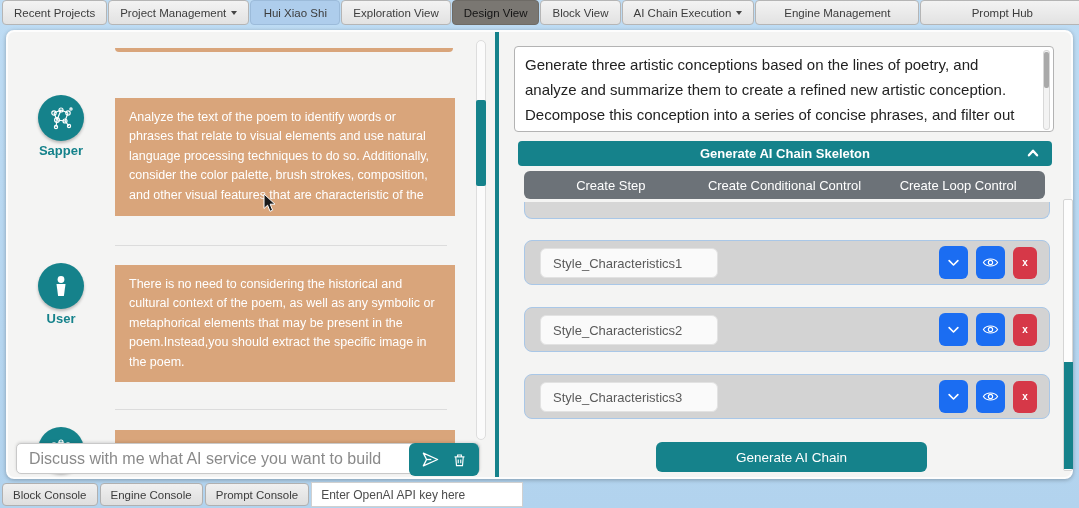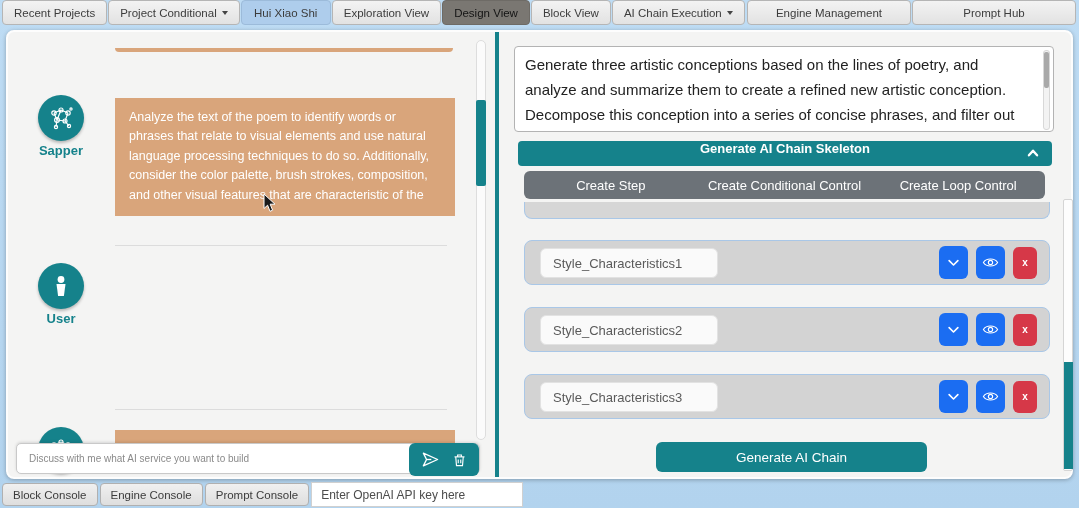--- a/index.html
+++ b/index.html
@@ -53,41 +53,41 @@
 
   .chat-scrollbar-track { position:absolute; left:468px; top:8px; width:10px; height:400px;
     background:#fbfbfb; border:1px solid #ddd; border-radius:5px; }
   .chat-scrollbar-thumb { position:absolute; left:468px; top:68px; width:10px; height:86px;
     background:#15828b; border-radius:2px; }
 
   .chat-inputbar { position:absolute; left:8px; top:411px; width:464px; height:31px;
     background:#fff; border:1px solid #c9c9c9; border-radius:5px;
     box-shadow:0 -1px 3px rgba(0,0,0,.12); display:flex; align-items:center; }
   .chat-input { flex:1; height:100%; border:none; outline:none; background:transparent;
-    font-family:"Liberation Sans",sans-serif; font-size:10px; color:#333; padding:0 12px; }
+    font-family:"Liberation Sans",sans-serif; font-size:16px; color:#333; padding:0 12px; }
   .chat-input::placeholder { color:#8a8a8a; opacity:1; }
   .chat-actions { position:absolute; right:0; top:-1px; height:33px; width:70px;
     background:#15828b; border-radius:6px; display:flex; align-items:center;
     justify-content:space-evenly; }
 
   
   .rpanel { position:absolute; left:494px; top:0; width:569px; height:445px; }
   .prompt-box { position:absolute; left:12px; top:14px; width:540px; height:86px;
     background:#fff; border:1px solid #b3b3b3; border-radius:4px; }
   .prompt-text { position:absolute; left:0; top:0; width:524px; height:84px;
     border:none; outline:none; resize:none; background:transparent;
     font-family:"Liberation Sans",sans-serif; font-size:15px; line-height:25px;
     color:#222; padding:5px 10px; overflow:hidden; }
   .prompt-sb-track { position:absolute; right:3px; top:3px; width:7px; height:80px;
     background:#f3f3f3; border:1px solid #d8d8d8; border-radius:3px; }
   .prompt-sb-thumb { position:absolute; right:4px; top:5px; width:5px; height:36px;
     background:#a9a9a9; border-radius:2px; }
 
   .skeleton-header { position:absolute; left:16px; top:109px; width:534px; height:25px;
-    background:#15828b; border-radius:4px; display:flex; align-items:flex-start;
+    background:#15828b; border-radius:4px; display:flex; align-items:center;
     justify-content:center; color:#fff; font-size:13px; font-weight:bold; cursor:pointer; }
   .skeleton-chevron { position:absolute; right:12px; top:5px; }
 
   .step-toolbar { position:absolute; left:22px; top:139px; width:521px; height:28px;
     background:#6c7278; border-radius:6px; display:flex; align-items:center; }
   .toolbtn { flex:1; text-align:center; color:#fff; font-size:13px; cursor:pointer; }
 
   .partial-row { position:absolute; left:22px; top:170px; width:526px; height:17px;
     background:#d6d6d6; border:1.5px solid #a9c7e7; border-top:none;
     border-radius:0 0 8px 8px; }
@@ -128,21 +128,21 @@
   .cursor { position:absolute; left:263px; top:193px; z-index:50; pointer-events:none; }
 </style>
 </head>
 <body>
 
 <div class="topbar">
   <div class="navbtn">
     <span>Recent Projects</span>
   </div>
   <div class="navbtn">
-    <span>Project Conditional</span>
+    <span>Project Management</span>
     <span class="caret"></span>
   </div>
   <div class="navbtn blue">
     <span>Hui Xiao Shi</span>
   </div>
   <div class="navbtn">
     <span>Exploration View</span>
   </div>
   <div class="navbtn dark">
     <span>Design View</span>
@@ -194,20 +194,21 @@
 
     <div class="msg-divider" style="top:213px;"></div>
 
     <div class="avatar" style="left:30px; top:231px;">
       <svg viewBox="0 0 34 34" fill="#fff">
         <circle cx="17" cy="10.5" r="3.4"></circle>
         <path d="M12.5 15 h9 l-1.6 12 h-5.8 Z"></path>
       </svg>
     </div>
     <div class="avatar-label" style="left:18px; top:279px;">User</div>
+    <div class="bubble" style="top:233px; height:117px; overflow:hidden;">There is no need to considering the historical and cultural context of the poem, as well as any symbolic or metaphorical elements that may be present in the poem.Instead,you should extract the specific image in the poem.</div>
 
     <div class="msg-divider" style="top:377px;"></div>
 
     <div class="avatar" style="left:30px; top:395px;">
       <svg viewBox="0 0 34 34" fill="none" stroke="#fff" stroke-width="1.2">
         <line x1="10" y1="12" x2="17" y2="9"></line>
           <line x1="17" y1="9" x2="24" y2="12"></line>
         <line x1="10" y1="12" x2="13" y2="19"></line>
           <line x1="13" y1="19" x2="21" y2="20"></line>
         <circle cx="10" cy="12" r="2.2"></circle>

